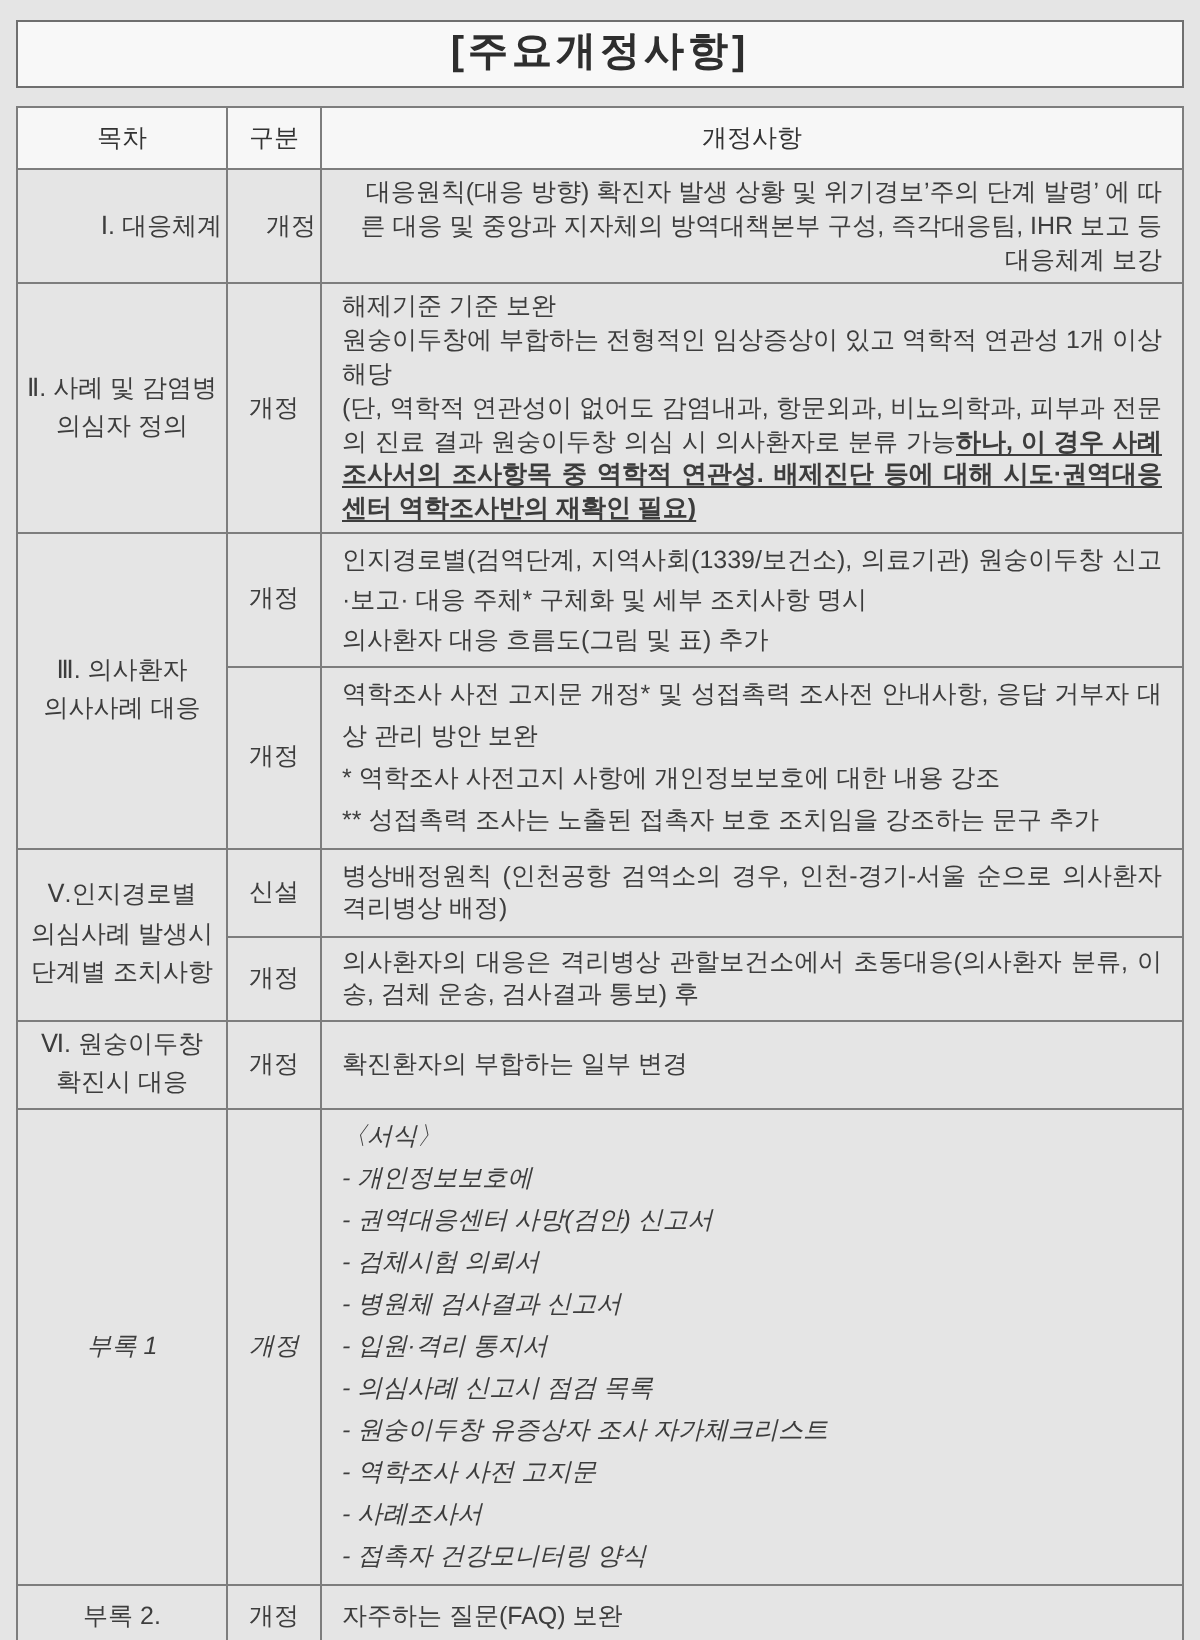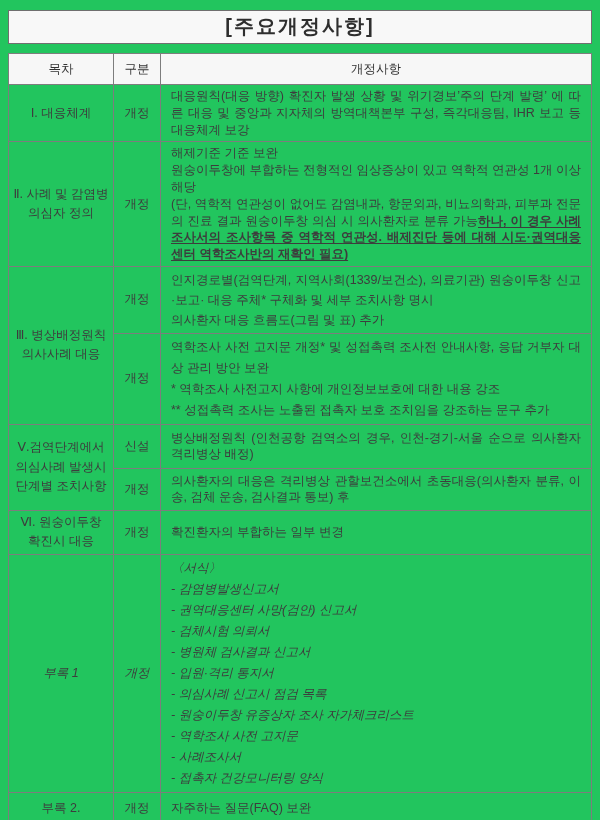--- a/index.html
+++ b/index.html
@@ -7,21 +7,21 @@
     padding: 0;
     background: #ffffff;
     font-family: "Liberation Sans", "DejaVu Sans", sans-serif;
     color: #3d3d3d;
   }
   .page {
     width: 600px;
     height: 820px;
     box-sizing: border-box;
     padding: 10px 8px 6px 8px;
-    background: #22c55e;
+    background: #e5e5e5;
     overflow: hidden;
   }
   .title-box {
     border: 1px solid #6f6f6f;
     background: #f8f8f8;
     height: 32px;
     line-height: 30px;
     text-align: center;
     font-size: 20px;
     font-weight: bold;
@@ -72,21 +72,21 @@
   .emph {
     font-weight: bold;
     text-decoration: underline;
     text-underline-offset: 2px;
   }
   .form-line {
     line-height: 21px;
     white-space: pre;
     overflow: hidden;
   }
-  tr.r1  td { height: 46px; }
+  tr.r1  td { height: 46px; text-align: right; }
   tr.r2  td { height: 85px; }
   tr.r3a td { height: 61px; }
   tr.r3b td { height: 86px; }
   tr.r4a td { height: 44px; }
   tr.r4b td { height: 42px; }
   tr.r5  td { height: 42px; }
   tr.r6  td { height: 232px; font-style: italic; }
   tr.r7  td { height: 32px; }
 </style>
 </head>
@@ -123,39 +123,39 @@
 의심자 정의</td>
       <td class="cat">개정</td>
       <td class="content">
         <div class="para tight"><span>해제기준 기준 보완
 원숭이두창에 부합하는 전형적인 임상증상이 있고 역학적 연관성 1개 이상 해당
 (단, 역학적 연관성이 없어도 감염내과, 항문외과, 비뇨의학과, 피부과 전문의 진료 결과 원숭이두창 의심 시 의사환자로 분류 가능</span><span class="emph">하나, 이 경우 사례조사서의 조사항목 중 역학적 연관성. 배제진단 등에 대해 시도·권역대응센터 역학조사반의 재확인 필요)</span></div>
       </td>
     </tr>
 
     <tr class="r3a">
-      <td class="toc" rowspan="2">Ⅲ. 병상배정원칙
+      <td class="toc" rowspan="2">Ⅲ. 의사환자
 의사사례 대응</td>
       <td class="cat">개정</td>
       <td class="content">
         <div class="para mid">인지경로별(검역단계, 지역사회(1339/보건소), 의료기관) 원숭이두창 신고·보고· 대응 주체* 구체화 및 세부 조치사항 명시
 의사환자 대응 흐름도(그림 및 표) 추가</div>
       </td>
     </tr>
     <tr class="r3b">
       <td class="cat">개정</td>
       <td class="content">
         <div class="para">역학조사 사전 고지문 개정* 및 성접촉력 조사전 안내사항, 응답 거부자 대상 관리 방안 보완
 * 역학조사 사전고지 사항에 개인정보보호에 대한 내용 강조
 ** 성접촉력 조사는 노출된 접촉자 보호 조치임을 강조하는 문구 추가</div>
       </td>
     </tr>
 
     <tr class="r4a">
-      <td class="toc" rowspan="2">Ⅴ.검역단계에서
+      <td class="toc" rowspan="2">Ⅴ.인지경로별
 의심사례 발생시
 단계별 조치사항</td>
       <td class="cat">신설</td>
       <td class="content">
         <div class="para tight">병상배정원칙 (인천공항 검역소의 경우, 인천-경기-서울 순으로 의사환자 격리병상 배정)</div>
       </td>
     </tr>
     <tr class="r4b">
       <td class="cat">개정</td>
       <td class="content">
@@ -170,21 +170,21 @@
       <td class="content">
         <div class="para">확진환자의 부합하는 일부 변경</div>
       </td>
     </tr>
 
     <tr class="r6">
       <td class="toc">부록 1</td>
       <td class="cat">개정</td>
       <td class="content">
         <div class="form-line">〈서식〉</div>
-        <div class="form-line">- 감염병발생신고서</div>
+        <div class="form-line">- 개인정보보호에</div>
         <div class="form-line">- 권역대응센터 사망(검안) 신고서</div>
         <div class="form-line">- 검체시험 의뢰서</div>
         <div class="form-line">- 병원체 검사결과 신고서</div>
         <div class="form-line">- 입원·격리 통지서</div>
         <div class="form-line">- 의심사례 신고시 점검 목록</div>
         <div class="form-line">- 원숭이두창 유증상자 조사 자가체크리스트</div>
         <div class="form-line">- 역학조사 사전 고지문</div>
         <div class="form-line">- 사례조사서</div>
         <div class="form-line">- 접촉자 건강모니터링 양식</div>
       </td>

